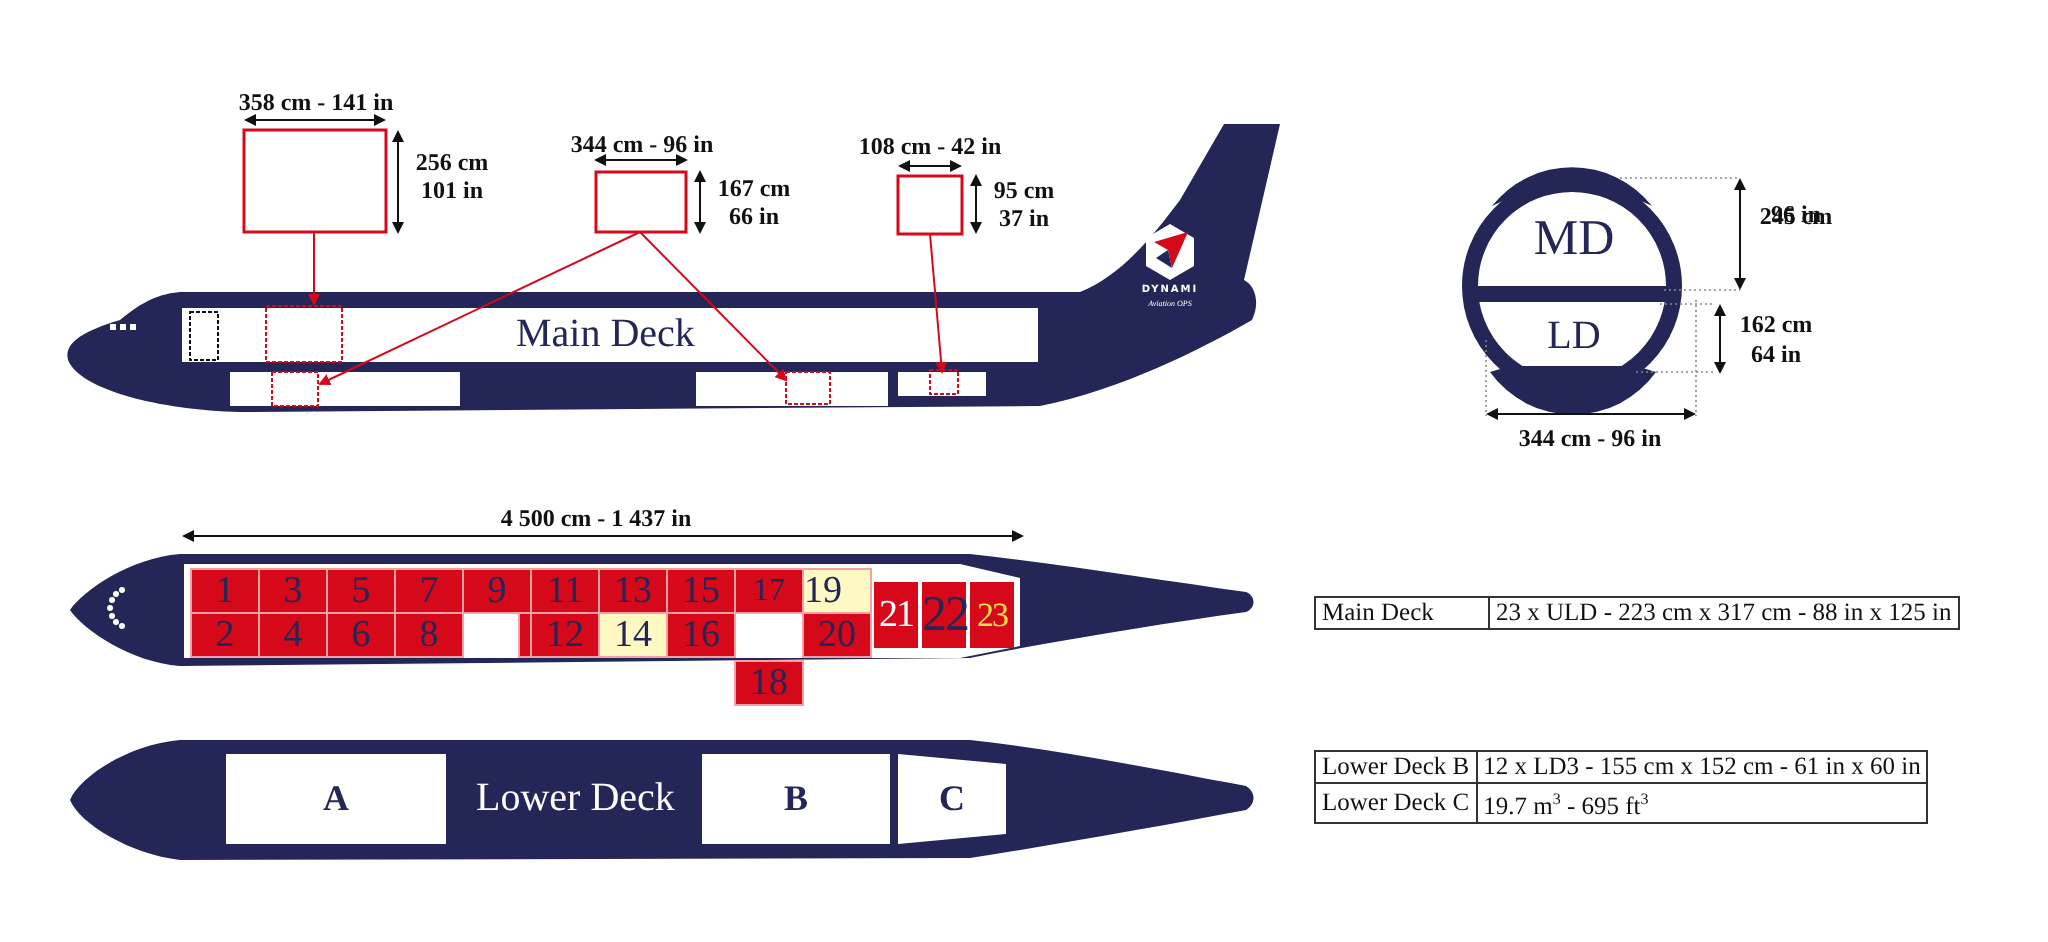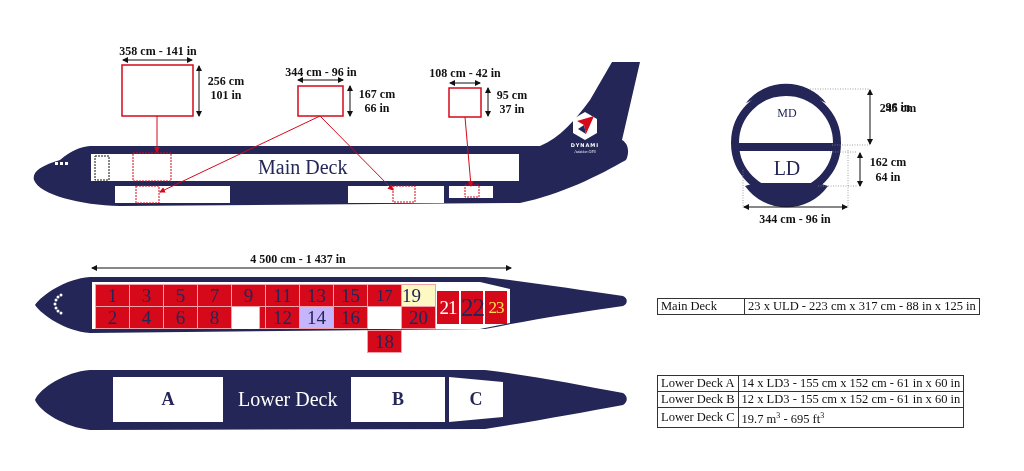--- a/index.html
+++ b/index.html
@@ -128,21 +128,21 @@
 
 <div class="lbl c" style="left:425px;top:66px;width:80px;">108 cm - 42 in</div>
 <div class="lbl c" style="left:492px;top:88px;width:40px;">95 cm</div>
 <div class="lbl c" style="left:492px;top:102px;width:40px;">37 in</div>
 
 <div class="deck-text" style="left:258px;top:156px;font-size:20px;">Main Deck</div>
 
 <div style="position:absolute;left:565px;top:142px;width:40px;text-align:center;color:#fff;font-family:'DejaVu Sans',sans-serif;font-size:5px;font-weight:bold;letter-spacing:1px;">DYNAMI</div>
 <div style="position:absolute;left:565px;top:149px;width:40px;text-align:center;color:#fff;font-size:4px;font-style:italic;">Aviation OPS</div>
 
-<div class="deck-text" style="left:764px;top:106px;font-size:12px;width:46px;text-align:center;">MD</div>
+<div class="deck-text" style="left:764px;top:106px;font-size:25px;width:46px;text-align:center;">MD</div>
 <div class="deck-text" style="left:764px;top:157px;font-size:20px;width:46px;text-align:center;">LD</div>
 <div class="lbl c" style="left:874px;top:101px;width:48px;">245 cm</div>
 <div class="lbl c" style="left:874px;top:100px;width:48px;">96 in</div>
 <div class="lbl c" style="left:864px;top:155px;width:48px;">162 cm</div>
 <div class="lbl c" style="left:864px;top:170px;width:48px;">64 in</div>
 <div class="lbl c" style="left:750px;top:212px;width:90px;">344 cm - 96 in</div>
 
 <div class="lbl c" style="left:238px;top:252px;width:120px;">4 500 cm - 1 437 in</div>
 
 <div id="uld-grid" style="position:absolute;left:96px;top:285px;width:340px;height:44px;">
@@ -152,21 +152,21 @@
     <div style="position: absolute; left: 34px; top: 22px; width: 33px; height: 21px; background: rgb(213, 9, 26); color: rgb(35, 38, 86); font-size: 19px; line-height: 21px; text-align: center; outline: rgb(243, 160, 166) solid 1px;">4</div>
     <div style="position: absolute; left: 68px; top: 0px; width: 33px; height: 21px; background: rgb(213, 9, 26); color: rgb(35, 38, 86); font-size: 19px; line-height: 21px; text-align: center; outline: rgb(243, 160, 166) solid 1px;">5</div>
     <div style="position: absolute; left: 68px; top: 22px; width: 33px; height: 21px; background: rgb(213, 9, 26); color: rgb(35, 38, 86); font-size: 19px; line-height: 21px; text-align: center; outline: rgb(243, 160, 166) solid 1px;">6</div>
     <div style="position: absolute; left: 102px; top: 0px; width: 33px; height: 21px; background: rgb(213, 9, 26); color: rgb(35, 38, 86); font-size: 19px; line-height: 21px; text-align: center; outline: rgb(243, 160, 166) solid 1px;">7</div>
     <div style="position: absolute; left: 102px; top: 22px; width: 33px; height: 21px; background: rgb(213, 9, 26); color: rgb(35, 38, 86); font-size: 19px; line-height: 21px; text-align: center; outline: rgb(243, 160, 166) solid 1px;">8</div>
     <div style="position: absolute; left: 136px; top: 0px; width: 33px; height: 21px; background: rgb(213, 9, 26); color: rgb(35, 38, 86); font-size: 19px; line-height: 21px; text-align: center; outline: rgb(243, 160, 166) solid 1px;">9</div>
     <div style="position: absolute; left: 136px; top: 22px; width: 33px; height: 21px; background: rgb(213, 9, 26); color: rgb(35, 38, 86); font-size: 19px; line-height: 21px; text-align: center; outline: rgb(243, 160, 166) solid 1px; margin-left: 28px;">10</div>
     <div style="position: absolute; left: 170px; top: 0px; width: 33px; height: 21px; background: rgb(213, 9, 26); color: rgb(35, 38, 86); font-size: 19px; line-height: 21px; text-align: center; outline: rgb(243, 160, 166) solid 1px;">11</div>
     <div style="position: absolute; left: 170px; top: 22px; width: 33px; height: 21px; background: rgb(213, 9, 26); color: rgb(35, 38, 86); font-size: 19px; line-height: 21px; text-align: center; outline: rgb(243, 160, 166) solid 1px;">12</div>
     <div style="position: absolute; left: 204px; top: 0px; width: 33px; height: 21px; background: rgb(213, 9, 26); color: rgb(35, 38, 86); font-size: 19px; line-height: 21px; text-align: center; outline: rgb(243, 160, 166) solid 1px;">13</div>
-    <div style="position: absolute; left: 204px; top: 22px; width: 33px; height: 21px; background: #c4b5fd; color: rgb(35, 38, 86); font-size: 19px; line-height: 21px; text-align: center; outline: rgb(243, 160, 166) solid 1px;">14</div>
+    <div style="position: absolute; left: 204px; top: 22px; width: 33px; height: 21px; background: #fef9c3; color: rgb(35, 38, 86); font-size: 19px; line-height: 21px; text-align: center; outline: rgb(243, 160, 166) solid 1px;">14</div>
     <div style="position: absolute; left: 238px; top: 0px; width: 33px; height: 21px; background: rgb(213, 9, 26); color: rgb(35, 38, 86); font-size: 19px; line-height: 21px; text-align: center; outline: rgb(243, 160, 166) solid 1px;">15</div>
     <div style="position: absolute; left: 238px; top: 22px; width: 33px; height: 21px; background: rgb(213, 9, 26); color: rgb(35, 38, 86); font-size: 19px; line-height: 21px; text-align: center; outline: rgb(243, 160, 166) solid 1px;">16</div>
     <div style="position: absolute; left: 272px; top: 0px; width: 33px; height: 21px; background: rgb(213, 9, 26); color: rgb(35, 38, 86); font-size: 16px; line-height: 21px; text-align: center; outline: rgb(243, 160, 166) solid 1px;">17</div>
     <div style="position: absolute; left: 272px; top: 22px; width: 33px; height: 21px; background: rgb(213, 9, 26); color: rgb(35, 38, 86); font-size: 19px; line-height: 21px; text-align: center; outline: rgb(243, 160, 166) solid 1px; margin-top: 24px;">18</div>
     <div style="position: absolute; left: 306px; top: 0px; width: 33px; height: 21px; background: #fef9c3; color: rgb(35, 38, 86); font-size: 19px; line-height: 21px; outline: rgb(243, 160, 166) solid 1px;">19</div>
     <div style="position: absolute; left: 306px; top: 22px; width: 33px; height: 21px; background: rgb(213, 9, 26); color: rgb(35, 38, 86); font-size: 19px; line-height: 21px; text-align: center; outline: rgb(243, 160, 166) solid 1px;">20</div>
   </div>
 <div id="uld-tail" style="position:absolute;left:437px;top:291px;width:72px;height:33px;">
     <div style="position: absolute; left: 0px; top: 0px; width: 22px; height: 33px; background: rgb(213, 9, 26); color: #ffffff; font-size: 19px; line-height: 33px; text-align: center; letter-spacing: -1px;">21</div>
     <div style="position: absolute; left: 24px; top: 0px; width: 22px; height: 33px; background: rgb(213, 9, 26); color: rgb(35, 38, 86); font-size: 25px; line-height: 33px; text-align: center; letter-spacing: -1px;">22</div>
@@ -182,24 +182,20 @@
   <tbody>
       <tr>
     <td class="k" style="width:80px;">Main Deck</td>
     <td>23 x ULD - 223 cm x 317 cm - 88 in x 125 in</td>
   </tr>
 </tbody>
   </table>
 
 <table class="spec-table" style="left:657px;top:375px;">
   <tbody>
-      <tr>
-    <td class="k">Lower Deck A</td>
-    <td>14 x LD3 - 155 cm x 152 cm - 61 in x 60 in</td>
-  </tr>
   <tr>
     <td class="k">Lower Deck B</td>
     <td>12 x LD3 - 155 cm x 152 cm - 61 in x 60 in</td>
   </tr>
   <tr>
     <td class="k">Lower Deck C</td>
     <td><span>19.7 m</span><sup style="font-size:8px;">3</sup><span> - 695 ft</span><sup style="font-size:8px;">3</sup></td>
   </tr>
 </tbody>
   </table>

